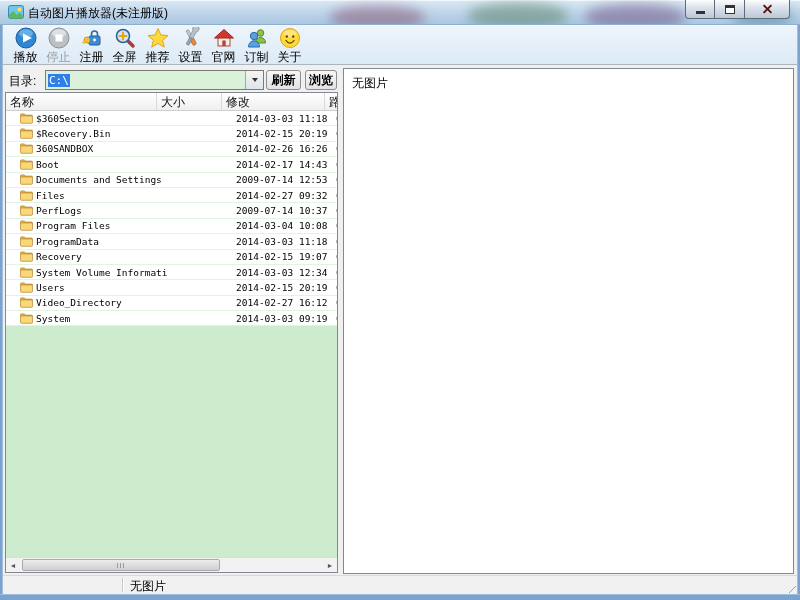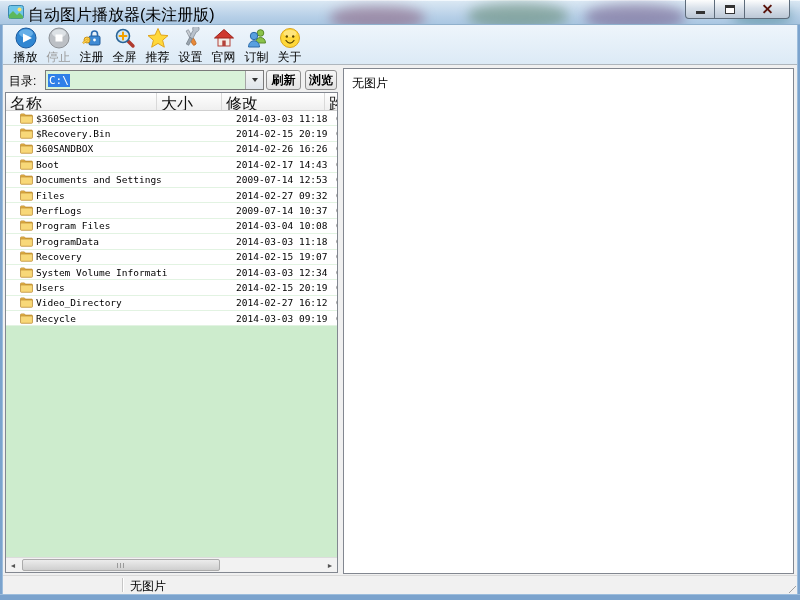--- a/index.html
+++ b/index.html
@@ -11,21 +11,21 @@
   .titlebar{position:absolute;left:0;top:0;width:800px;height:25px;
     background:linear-gradient(#dcE9f4,#b6cfe7 70%,#aac7e2);
     border-bottom:1px solid #8fb0cc;overflow:hidden;box-sizing:border-box;}
   .titlebar::before{content:"";position:absolute;left:0;top:0;right:0;height:1px;background:#f2f8fd;}
   .blob{position:absolute;filter:blur(6px);opacity:.5;border-radius:45%;}
   .b1{left:330px;top:6px;width:95px;height:24px;background:#84506f;}
   .b2{left:468px;top:3px;width:100px;height:26px;background:#577f62;}
   .b3{left:585px;top:4px;width:100px;height:26px;background:#6d5080;}
   .b4{left:732px;top:5px;width:60px;height:22px;background:#4a8592;}
   .app-icon{position:absolute;left:8px;top:5px;width:16px;height:14px;}
-  .title{position:absolute;left:28px;top:5px;font-size:16px;color:#000;white-space:nowrap;text-align:right;}
+  .title{position:absolute;left:28px;top:5px;font-size:12px;color:#000;white-space:nowrap;text-align:right;}
 
   .win-controls{position:absolute;right:10px;top:0;display:flex;}
   .wbtn{height:19px;box-sizing:border-box;border:1px solid #5d6b7a;border-top:none;
     background:linear-gradient(#fdfdfd,#d9e1ea 45%,#bcc8d6);
     display:flex;align-items:center;justify-content:center;}
   .wbtn.min{width:30px;border-radius:0 0 0 4px;}
   .wbtn.max{width:29px;border-left:none;border-right:none;}
   .wbtn.close{width:46px;border-radius:0 0 4px 0;
     background:linear-gradient(#f7c0b0,#e3927c 45%,#cd6an 0,#cd6a56);}
   .g-min{width:9px;height:3px;background:#333;transform:translateY(3px);}
@@ -66,21 +66,21 @@
   .btn{position:absolute;top:45px;height:20px;box-sizing:border-box;font-size:12px;
     font-family:"Liberation Sans",sans-serif;color:#000;
     background:linear-gradient(#f7f7f7,#e3e3e3);border:1px solid #8e8e8e;border-radius:3px;padding:0;font-weight:bold;}
   .btn.refresh{left:263px;width:35px;}
   .btn.browse{left:302px;width:32px;}
 
   
   .filepanel{position:absolute;left:2px;top:67px;width:333px;height:481px;box-sizing:border-box;
     border:1px solid #828790;background:#cdeccd;overflow:hidden;}
   .lheader{height:18px;display:flex;background:linear-gradient(#ffffff,#efefef);
-    border-bottom:1px solid #cfcfcf;font-size:16px;color:#111;box-sizing:border-box;}
+    border-bottom:1px solid #cfcfcf;font-size:12px;color:#111;box-sizing:border-box;}
   .hc{box-sizing:border-box;padding:1px 0 0 4px;border-right:1px solid #d9d9d9;overflow:hidden;white-space:nowrap;}
   .c-name{width:151px;}.c-size{width:65px;}.c-mod{width:103px;}.c-path{flex:1;border-right:none;}
   .rows{position:relative;}
   .lrow{height:15.4px;display:flex;align-items:center;background:#fff;box-sizing:border-box;
     border-bottom:1px solid #e2f3e2;padding-left:14px;
     font-size:9.5px;font-family:"DejaVu Sans Mono",monospace;color:#000;white-space:nowrap;}
   .fname{width:148px;display:flex;align-items:center;overflow:hidden;}
   .ficon{width:13px;height:11px;margin-right:3px;flex:none;}
   .fsize{width:65px;overflow:hidden;}
   .fmod{width:103px;overflow:hidden;padding-left:3px;box-sizing:border-box;}
@@ -425,21 +425,21 @@
     <span class="fsize"></span>
     <span class="fmod">2014-02-27 16:12</span>
     <span class="fpath">C:\</span>
   </div>
 
   <div class="lrow">
     <span class="fname">
       <svg class="ficon" viewBox="0 0 14 12">
                 <use href="#sym-folder"></use>
               </svg>
-      <span>Recycle</span>
+      <span>System</span>
     </span>
     <span class="fsize"></span>
     <span class="fmod">2014-03-03 09:19</span>
     <span class="fpath">C:\</span>
   </div>
 </div>
       <div class="hscroll">
         <div class="sarrow left">◄</div>
         <div class="sthumb"></div>
         <div class="sarrow right">►</div>

